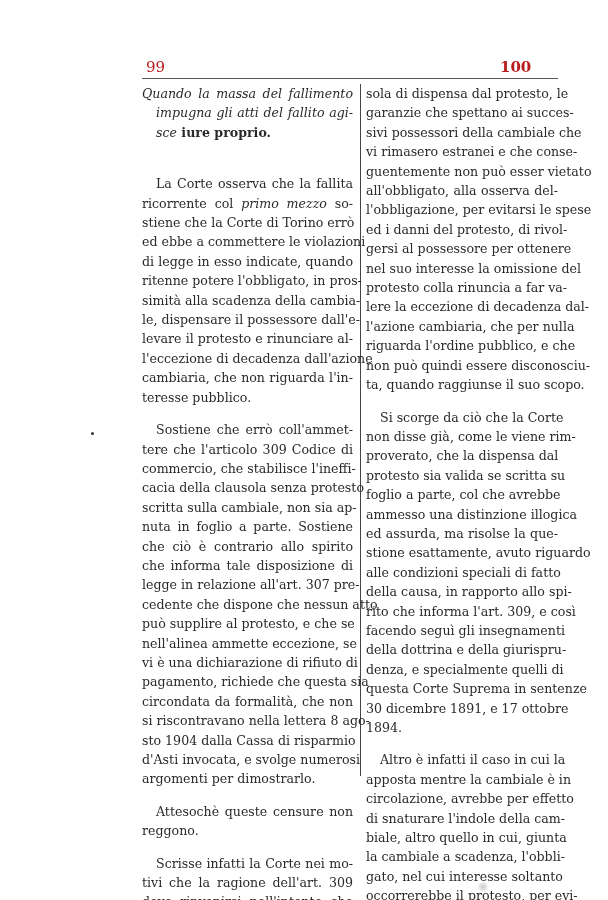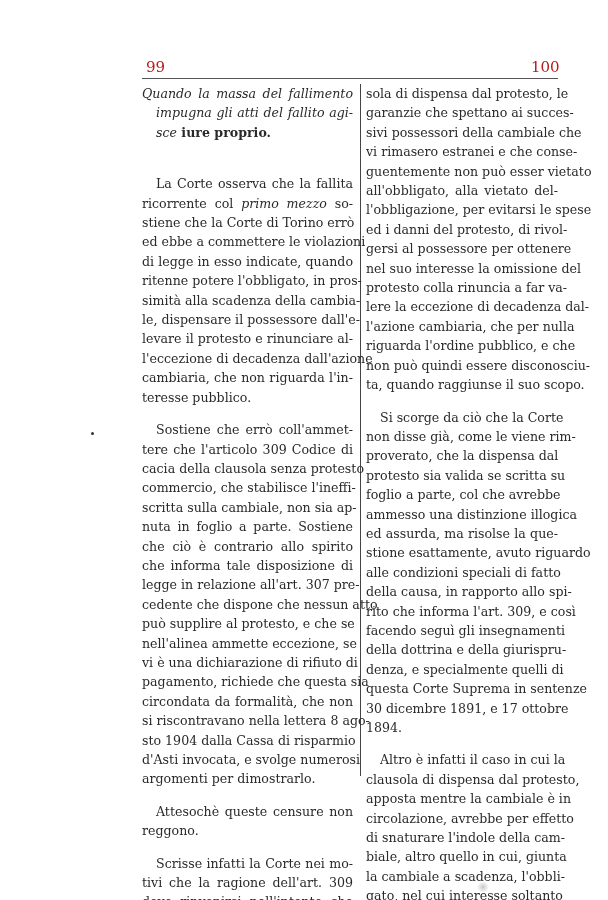--- a/index.html
+++ b/index.html
@@ -1,21 +1,21 @@
 <!DOCTYPE html>
 <html><head>
   <meta charset="utf-8">
   <style>
     html, body { margin: 0; padding: 0; background: #ffffff; }
     body { width: 608px; height: 900px; position: relative; overflow: hidden;
            font-family: "DejaVu Serif", "Liberation Serif", serif; color: #2a2a2a; }
     .page { position: absolute; left: 0; top: 0; width: 608px; height: 900px; }
     .pagenum { position: absolute; top: 58px; font-size: 15px; color: #b91c1c; }
     .pagenum.left { left: 146px; }
-    .pagenum.right { left: 531px; }
+    .pagenum.right { left: 500px; font-weight: bold; }
     .rule { position: absolute; left: 142px; top: 78px; width: 416px; height: 1px; background: #555; }
     .col { position: absolute; top: 84px; font-size: 12.6px; line-height: 19.4px; }
     .col.left { left: 142px; width: 211px; }
     .col.right { left: 366px; width: 192px; }
     .divider { position: absolute; left: 360px; top: 84px; width: 1px; height: 692px; background: #444; }
     .line { display: block; white-space: nowrap; text-align: justify; text-align-last: justify; }
     .line.last { text-align-last: left; }
     .line.indent { padding-left: 14px; margin-top: 13px; }
     .heading .line { font-style: italic; }
     .heading .line.cont { padding-left: 14px; }
@@ -56,22 +56,22 @@
       <span class="line">le, dispensare il possessore dall'e-</span>
       <span class="line">levare il protesto e rinunciare al-</span>
       <span class="line">l'eccezione di decadenza dall'azione</span>
       <span class="line">cambiaria, che non riguarda l'in-</span>
       <span class="line last">teresse pubblico.</span>
     </div>
 
     <div>
       <span class="line indent">Sostiene che errò coll'ammet-</span>
       <span class="line">tere che l'articolo 309 Codice di</span>
+      <span class="line">commercio, che stabilisce l'ineffi-</span>
       <span class="line">cacia della clausola senza protesto</span>
-      <span class="line">commercio, che stabilisce l'ineffi-</span>
       <span class="line">scritta sulla cambiale, non sia ap-</span>
       <span class="line">nuta in foglio a parte. Sostiene</span>
       <span class="line">che ciò è contrario allo spirito</span>
       <span class="line">che informa tale disposizione di</span>
       <span class="line">legge in relazione all'art. 307 pre-</span>
       <span class="line">cedente che dispone che nessun atto</span>
       <span class="line">può supplire al protesto, e che se</span>
       <span class="line">nell'alinea ammette eccezione, se</span>
       <span class="line">vi è una dichiarazione di rifiuto di</span>
       <span class="line">pagamento, richiede che questa sia</span>
@@ -96,21 +96,21 @@
     </div>
   </div>
 
   <div class="col right">
     <div>
       <span class="line">sola di dispensa dal protesto, le</span>
       <span class="line">garanzie che spettano ai succes-</span>
       <span class="line">sivi possessori della cambiale che</span>
       <span class="line">vi rimasero estranei e che conse-</span>
       <span class="line">guentemente non può esser vietato</span>
-      <span class="line">all'obbligato, alla vietato del-</span>
+      <span class="line">all'obbligato, alla osserva del-</span>
       <span class="line">l'obbligazione, per evitarsi le spese</span>
       <span class="line">ed i danni del protesto, di rivol-</span>
       <span class="line">gersi al possessore per ottenere</span>
       <span class="line">nel suo interesse la omissione del</span>
       <span class="line">protesto colla rinuncia a far va-</span>
       <span class="line">lere la eccezione di decadenza dal-</span>
       <span class="line">l'azione cambiaria, che per nulla</span>
       <span class="line">riguarda l'ordine pubblico, e che</span>
       <span class="line">non può quindi essere disconosciu-</span>
       <span class="line">ta, quando raggiunse il suo scopo.</span>
@@ -131,21 +131,20 @@
       <span class="line">facendo seguì gli insegnamenti</span>
       <span class="line">della dottrina e della giurispru-</span>
       <span class="line">denza, e specialmente quelli di</span>
       <span class="line">questa Corte Suprema in sentenze</span>
       <span class="line">30 dicembre 1891, e 17 ottobre</span>
       <span class="line last">1894.</span>
     </div>
 
     <div>
       <span class="line indent">Altro è infatti il caso in cui la</span>
-      <span class="line">clausola di dispensa dal protesto,</span>
       <span class="line">apposta mentre la cambiale è in</span>
       <span class="line">circolazione, avrebbe per effetto</span>
       <span class="line">di snaturare l'indole della cam-</span>
       <span class="line">biale, altro quello in cui, giunta</span>
       <span class="line">la cambiale a scadenza, l'obbli-</span>
       <span class="line">gato, nel cui interesse soltanto</span>
       <span class="line">occorrerebbe il protesto, per evi-</span>
       <span class="line">tare le conseguenze dannose del</span>
     </div>
   </div>

